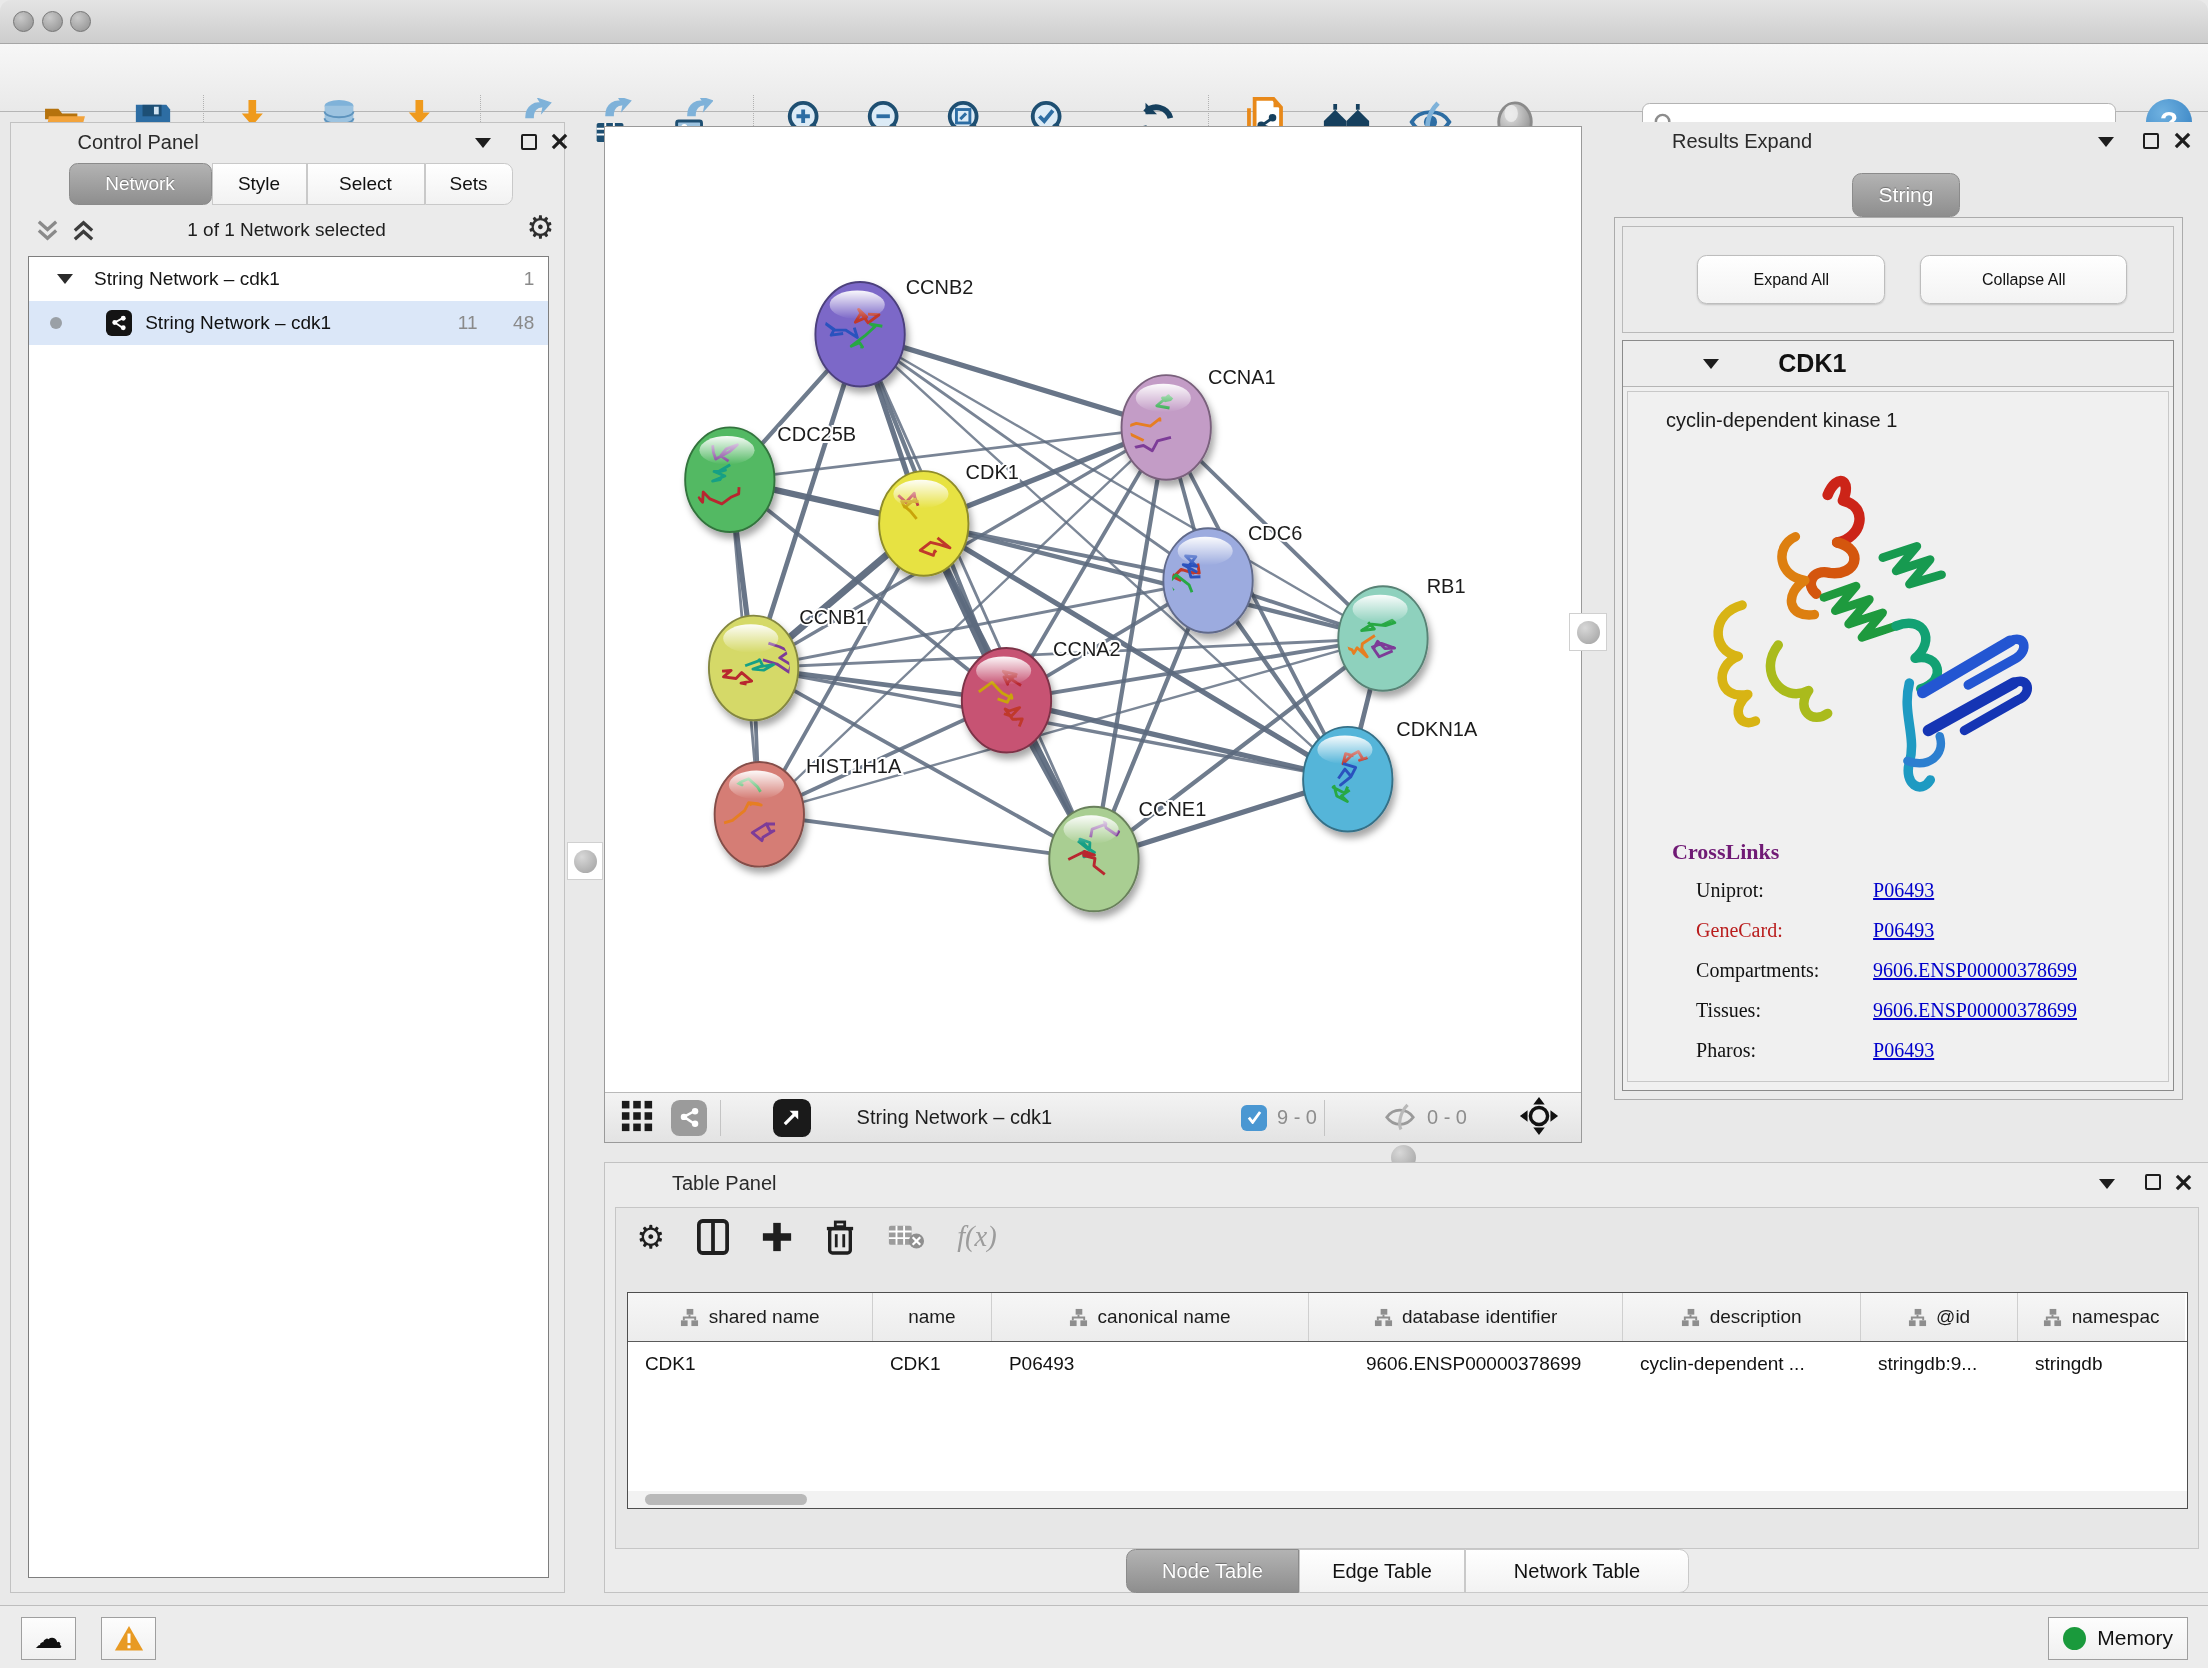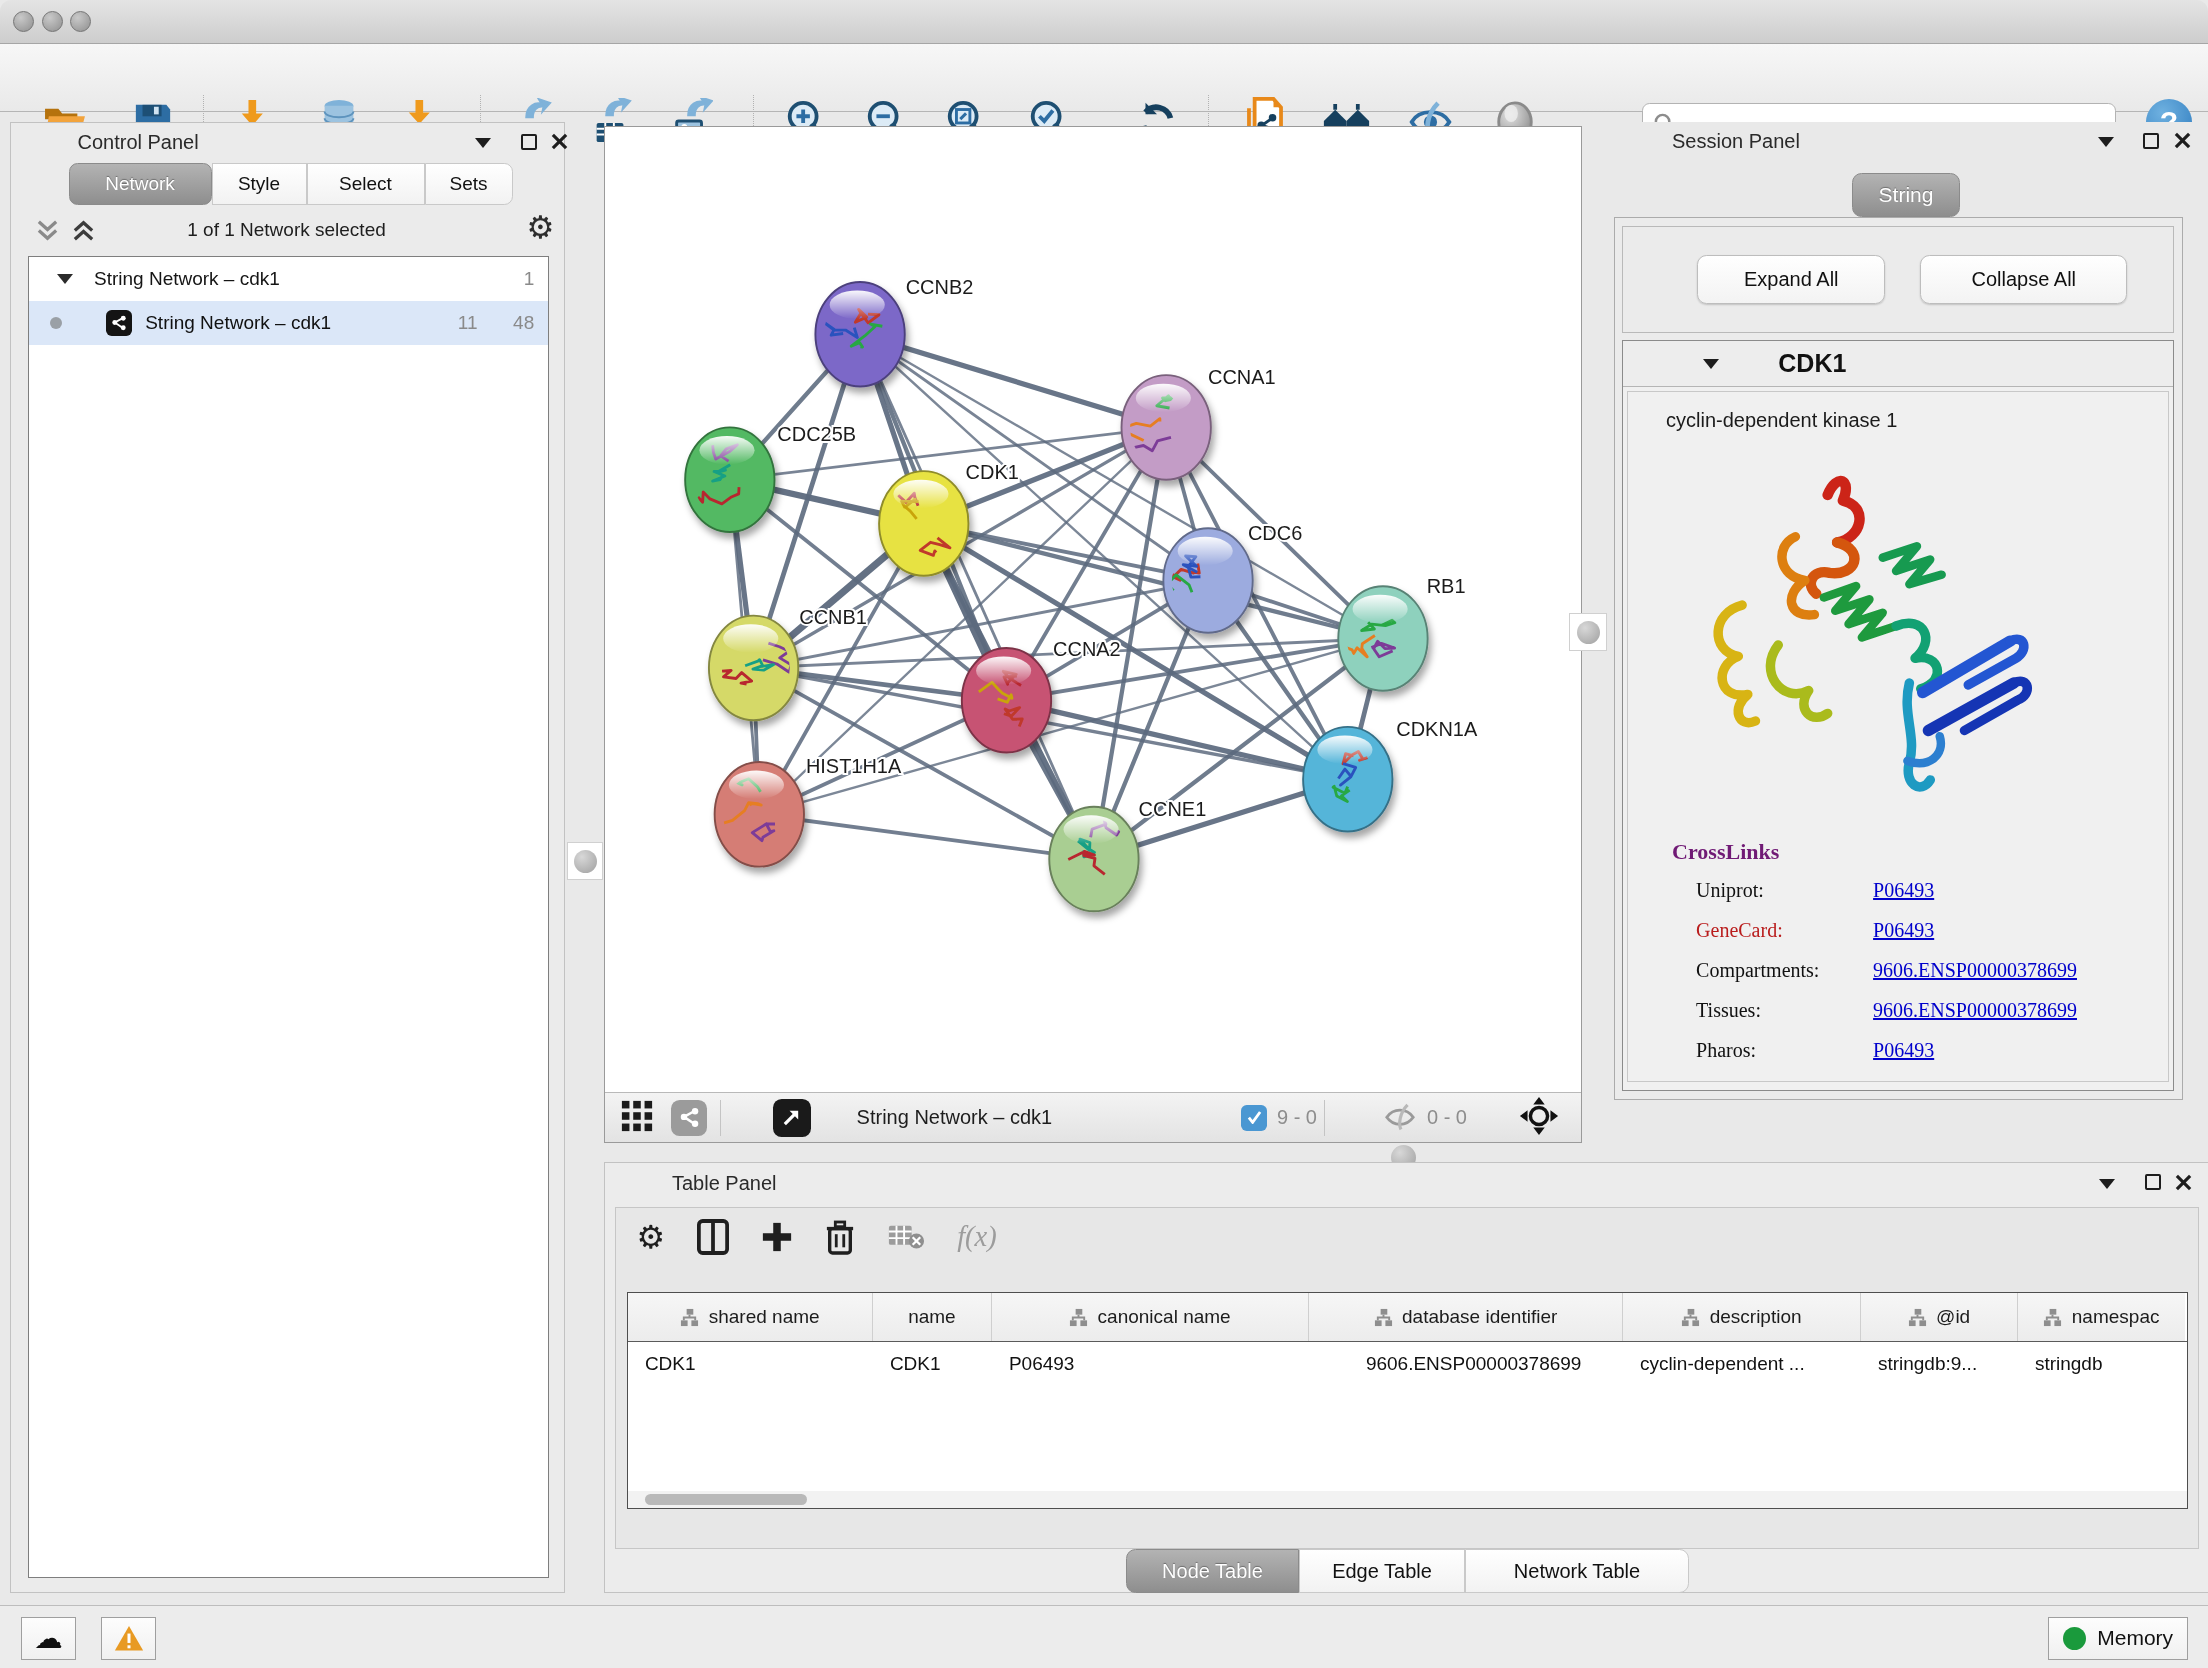--- a/index.html
+++ b/index.html
@@ -27,21 +27,21 @@
   .float-box { width:16px; height:16px; border:2.3px solid #1d1d1d; border-radius:1.9px; }
   .dd-tri { width:0; height:0; border-left:8.6px solid transparent; border-right:8.6px solid transparent; border-top:10.5px solid #1d1d1d; }
 
   .tab { height:42px; display:flex; align-items:center; justify-content:center;
     background:linear-gradient(#ffffff,#f2f2f2); border:1px solid #c9c9c9; color:#111;
     font-size:19px; padding:0 25px; }
   .tab.active { background:linear-gradient(#b3b3b3,#8e8e8e); color:#fff;
     text-shadow:0 -1px 1px rgba(0,0,0,.35); border-color:#8b8b8b; }
 
   .btn { background:linear-gradient(#ffffff,#f3f3f3); border:1px solid #bdbdbd; border-radius:9.5px;
-    box-shadow:0 1px 1.9px rgba(0,0,0,.18); font-size:20px; color:#111;
+    box-shadow:0 1px 1.9px rgba(0,0,0,.18); font-size:16px; color:#111;
     display:flex; align-items:center; justify-content:center; }
 
   
   #control-panel { left:9.5px; top:122px; width:555px; height:1471px; background:#ebebeb;
     border:1px solid #c2c2c2; }
   #cp-tree-box { position:absolute; left:17px; top:133px; width:521px; height:1322px;
     background:#ffffff; border:1.9px solid #7e7e7e; }
   .tree-count { color:#8a8a8a; font-size:19px; }
 
   .share-badge { width:26px; height:26px; border-radius:5.7px; background:#141414;
@@ -597,21 +597,21 @@
     <i></i>
   </div>
 <div class="splitter-dot" style="left:567px; top:842px; width:36px">
     <i></i>
   </div>
 <div class="abs" style="left:1391px; top:1145px">
   <i style="width:25px; height:25px; border-radius:50%; background:radial-gradient(circle at 35% 30%, #d8d8d8, #9f9f9f); display:block"></i>
 </div>
 
 <div id="results-panel" class="abs">
-  <div class="abs panel-title" style="left:17px; top:7.6px">Session Panel</div>
+  <div class="abs panel-title" style="left:17px; top:7.6px">Results Expand</div>
   <div class="abs dd-tri" style="left:491px; top:15px"></div>
   <div class="abs float-box" style="left:536px; top:10.5px"></div>
   <svg class="abs chrome-x" style="left:567px; top:9.5px" width="17" height="17" viewBox="0 0 18 18">
       <line x1="2" y1="2" x2="16" y2="16"></line>
       <line x1="16" y1="2" x2="2" y2="16"></line>
     </svg>
 
   <div class="abs tab active" style="left:245px; top:51px; width:108px; height:44px; border-radius:9.5px; font-size:21px">String</div>
 
   <div id="rp-outer">

